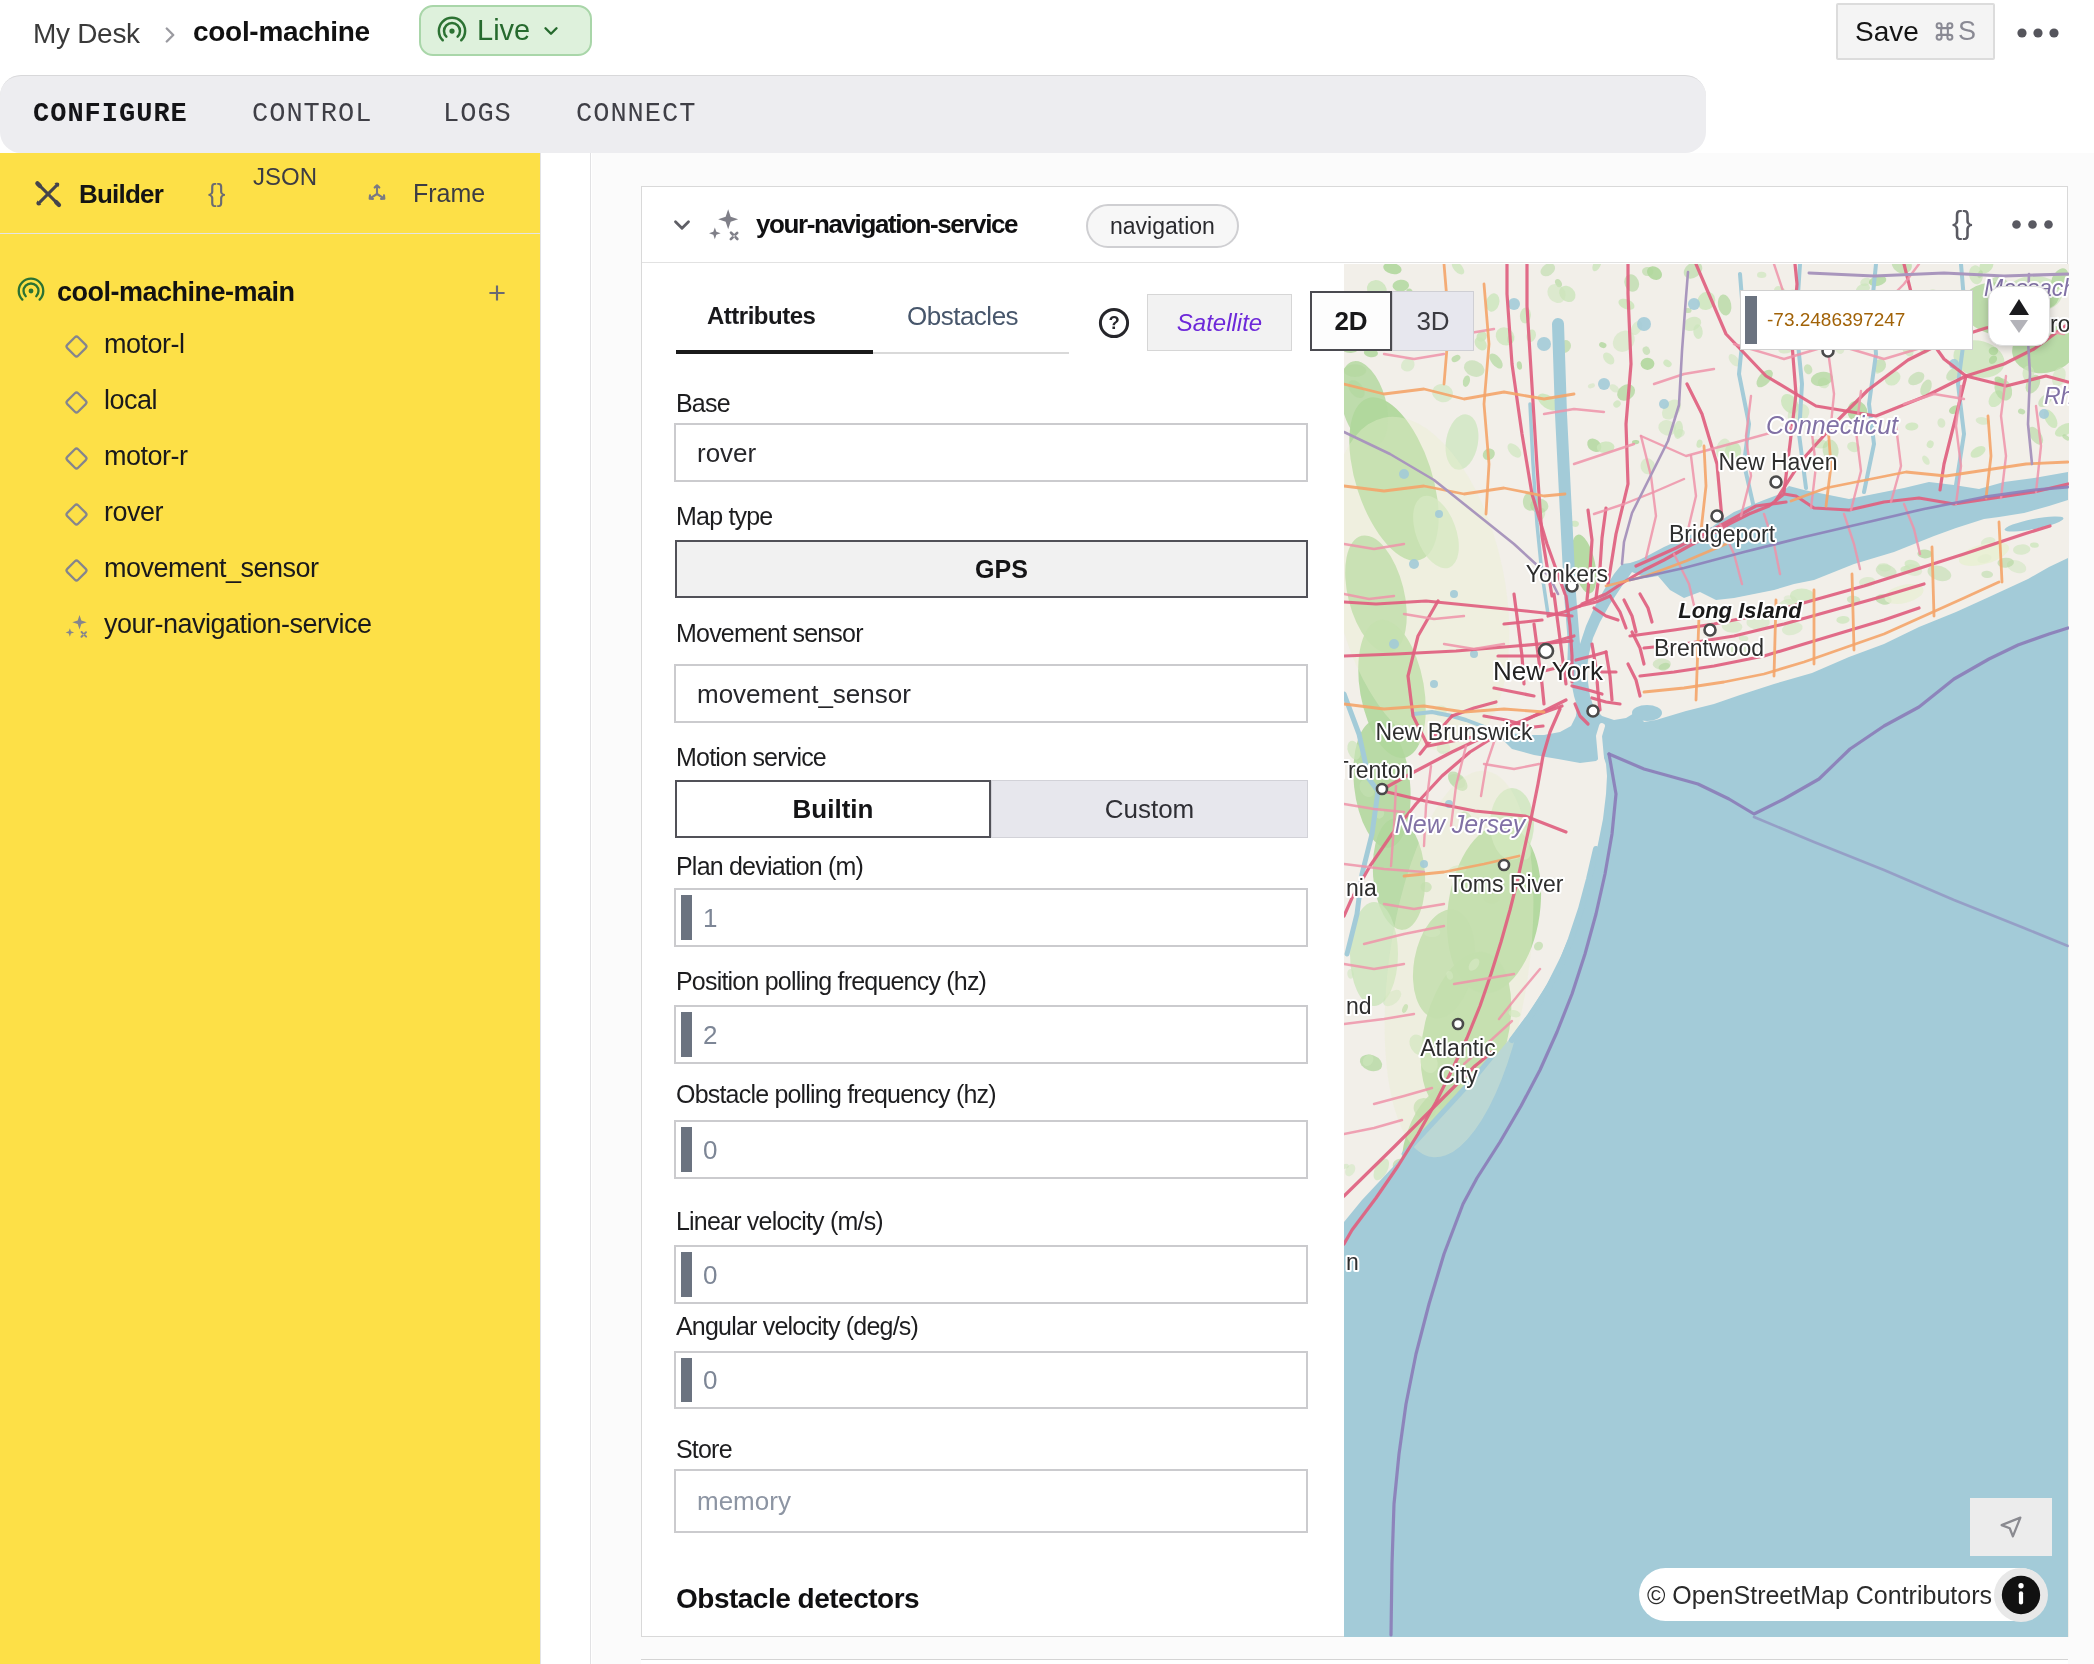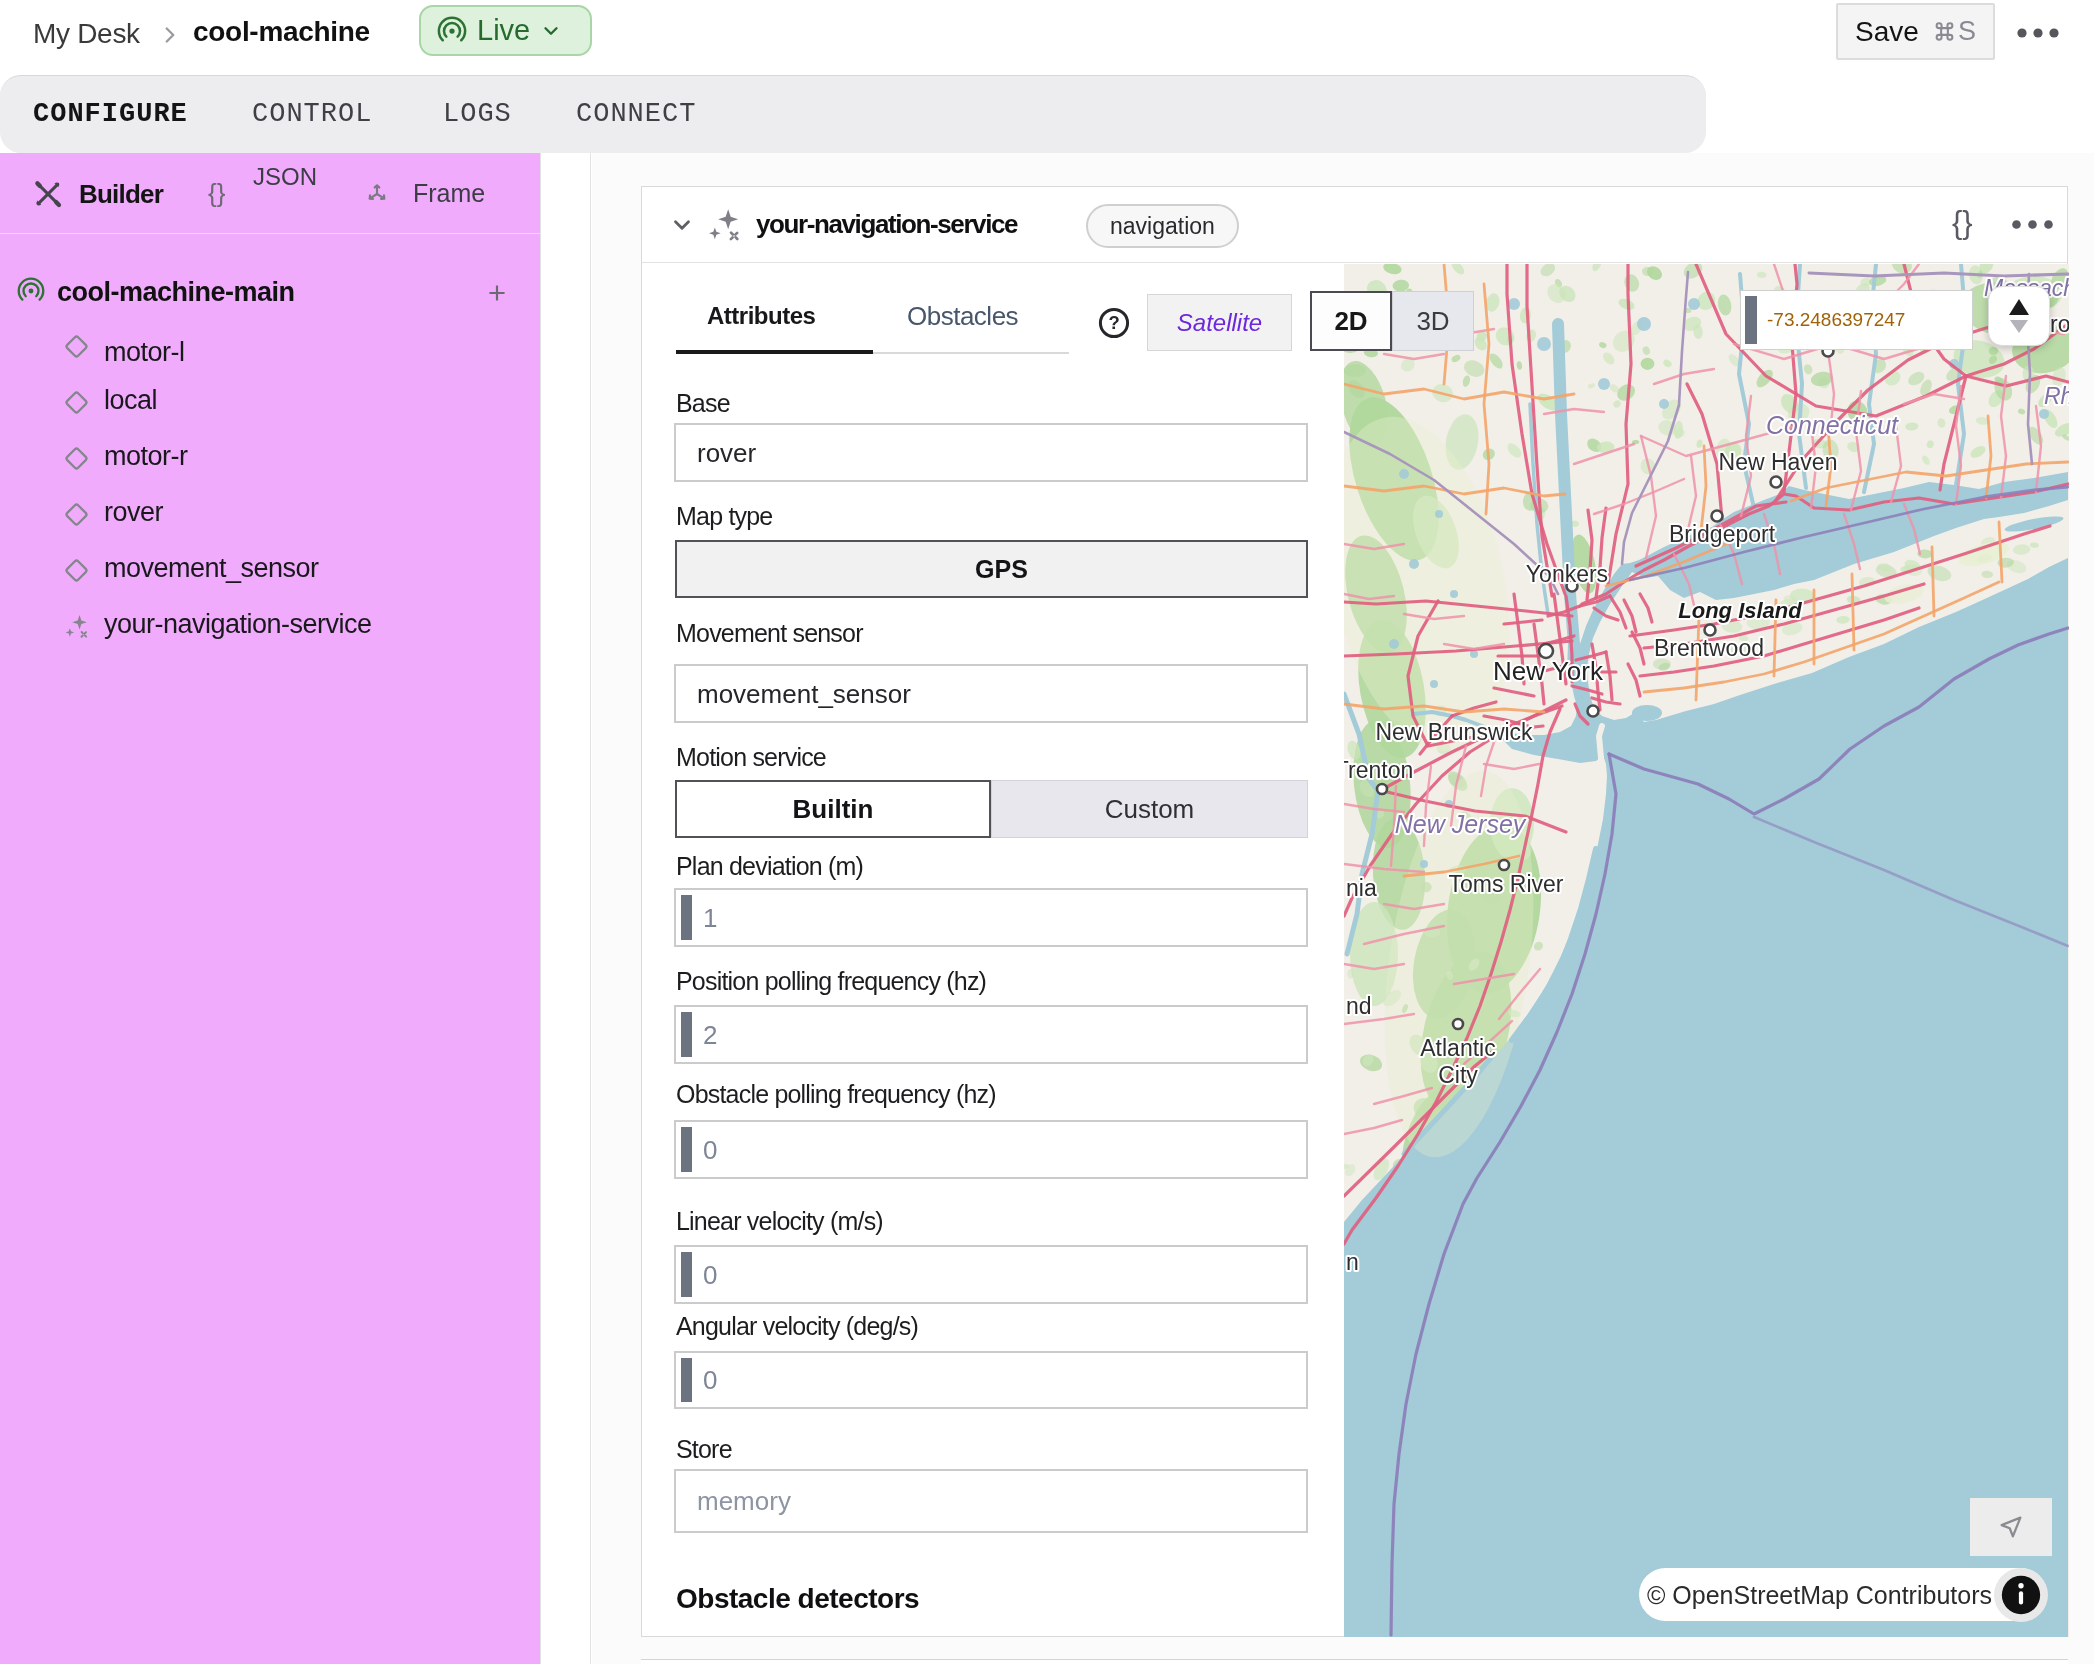--- a/index.html
+++ b/index.html
@@ -45,21 +45,21 @@
     </svg>
 </div>
 
 <div class="abs" style="left:0;top:75px;width:1706px;height:78px;background:#ededf0;border-top:1px solid #d8d8da;font-family:'Liberation Mono',monospace;border-radius:21px;">
   <span class="abs" style="left:33px;top:23px;font-size:27px;font-weight:bold;color:#141417;letter-spacing:1px;">CONFIGURE</span>
   <span class="abs" style="left:252px;top:23px;font-size:27px;color:#3f3f46;letter-spacing:1px;">CONTROL</span>
   <span class="abs" style="left:443px;top:23px;font-size:27px;color:#3f3f46;letter-spacing:1px;">LOGS</span>
   <span class="abs" style="left:576px;top:23px;font-size:27px;color:#3f3f46;letter-spacing:1px;">CONNECT</span>
 </div>
 
-<div class="abs" style="left:0;top:153px;width:541px;height:1511px;background:#f0abfc;border-right:1px solid #e2e2e4;">
+<div class="abs" style="left:0;top:153px;width:541px;height:1511px;background:#fde047;border-right:1px solid #e2e2e4;">
   <div class="abs" style="left:0;top:0;width:540px;height:81px;border-bottom:1px solid #e4e4e6;">
     <span class="abs" style="left:33px;top:26px;"><svg width="30" height="30" viewBox="0 0 24 24" fill="none" stroke="#44444c" stroke-width="2.4" stroke-linecap="round">
           <path d="M5.5 5.5 18.5 18.5"></path>
           <path d="M3.5 3.5 5.5 5.5" stroke-width="3.4"></path>
           <path d="M18.5 18.5l2.3 2.3" stroke-width="3.4"></path>
           <path d="M18.5 5.5 5.5 18.5"></path>
           <path d="M20.8 3.2a3 3 0 0 0-3.6.5l1.5 1.5 1.4 1.4a3 3 0 0 0 .7-3.4z" fill="#44444c" stroke="none"></path>
           <path d="M3.2 20.8a3 3 0 0 1 .5-3.6l1.5 1.5 1.4 1.4a3 3 0 0 1-3.4.7z" fill="#44444c" stroke="none"></path>
         </svg></span>
     <span class="abs" style="left:79px;top:26px;font-size:26px;letter-spacing:-0.8px;font-weight:bold;color:#141414;">Builder</span>
@@ -77,21 +77,21 @@
         <path d="M7.5 16.5a6.4 6.4 0 1 1 9 0" stroke="#2c7233" stroke-width="2" stroke-linecap="round"></path>
         <path d="M4.6 19.4a10.5 10.5 0 1 1 14.8 0" stroke="#2c7233" stroke-width="2" stroke-linecap="round"></path>
       </svg></span>
   <span class="abs" style="left:57px;top:124px;font-size:27px;letter-spacing:-0.5px;font-weight:bold;color:#121212;">cool-machine-main</span>
   <svg class="abs" style="left:484px;top:127px" width="26" height="26" viewBox="0 0 24 24" fill="none" stroke="#6a6a72" stroke-width="2">
       <path d="M12 5v14M5 12h14"></path>
     </svg>
   <span class="abs" style="left:63px;top:180px;"><svg width="27" height="27" viewBox="0 0 24 24" fill="none">
         <rect x="5.2" y="5.2" width="13.6" height="13.6" rx="2" stroke="#85858d" stroke-width="2" transform="rotate(45 12 12)"></rect>
       </svg></span>
-  <span class="abs" style="left:104px;top:176px;font-size:27px;letter-spacing:-0.5px;color:#19191c;margin-top:8px;">motor-l</span>
+  <span class="abs" style="left:104px;top:176px;font-size:27px;letter-spacing:-0.5px;color:#19191c;">motor-l</span>
   <span class="abs" style="left:63px;top:236px;"><svg width="27" height="27" viewBox="0 0 24 24" fill="none">
         <rect x="5.2" y="5.2" width="13.6" height="13.6" rx="2" stroke="#85858d" stroke-width="2" transform="rotate(45 12 12)"></rect>
       </svg></span>
   <span class="abs" style="left:104px;top:232px;font-size:27px;letter-spacing:-0.5px;color:#19191c;">local</span>
   <span class="abs" style="left:63px;top:292px;"><svg width="27" height="27" viewBox="0 0 24 24" fill="none">
         <rect x="5.2" y="5.2" width="13.6" height="13.6" rx="2" stroke="#85858d" stroke-width="2" transform="rotate(45 12 12)"></rect>
       </svg></span>
   <span class="abs" style="left:104px;top:288px;font-size:27px;letter-spacing:-0.5px;color:#19191c;">motor-r</span>
   <span class="abs" style="left:63px;top:348px;"><svg width="27" height="27" viewBox="0 0 24 24" fill="none">
         <rect x="5.2" y="5.2" width="13.6" height="13.6" rx="2" stroke="#85858d" stroke-width="2" transform="rotate(45 12 12)"></rect>

